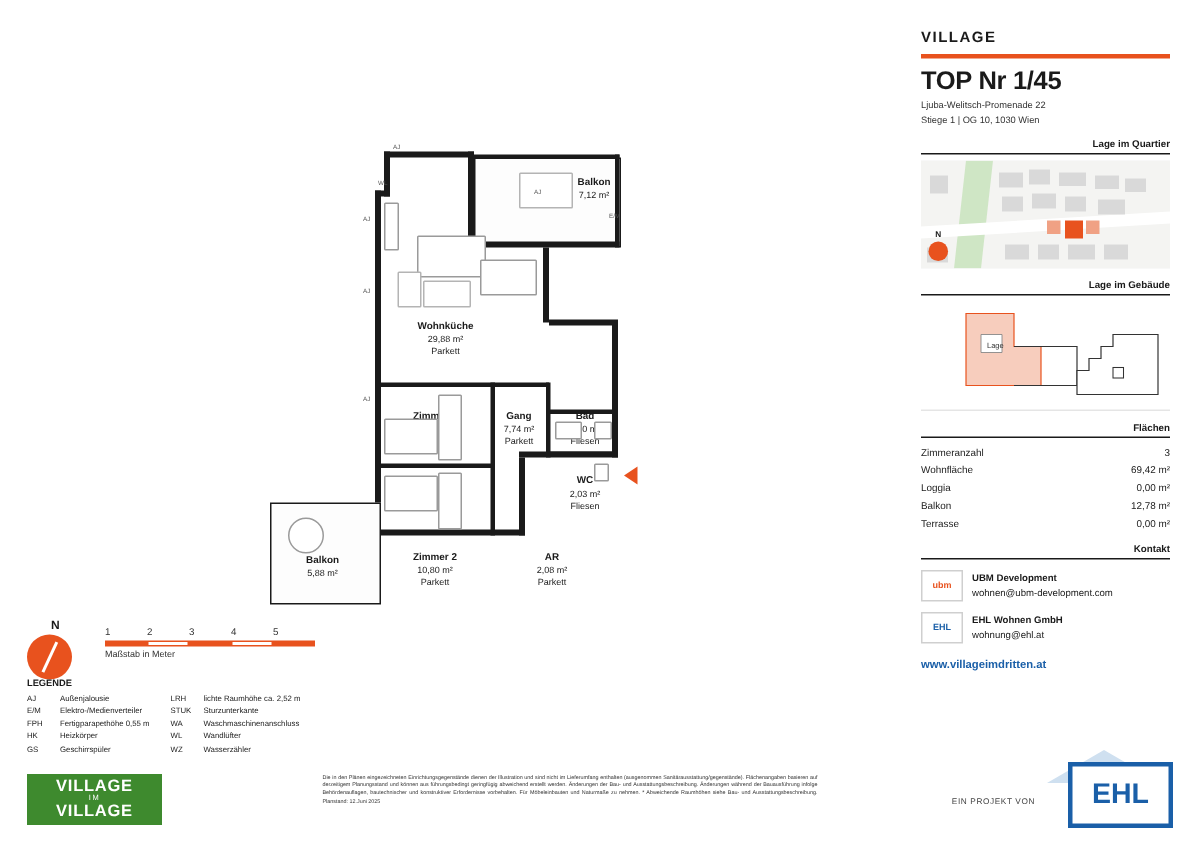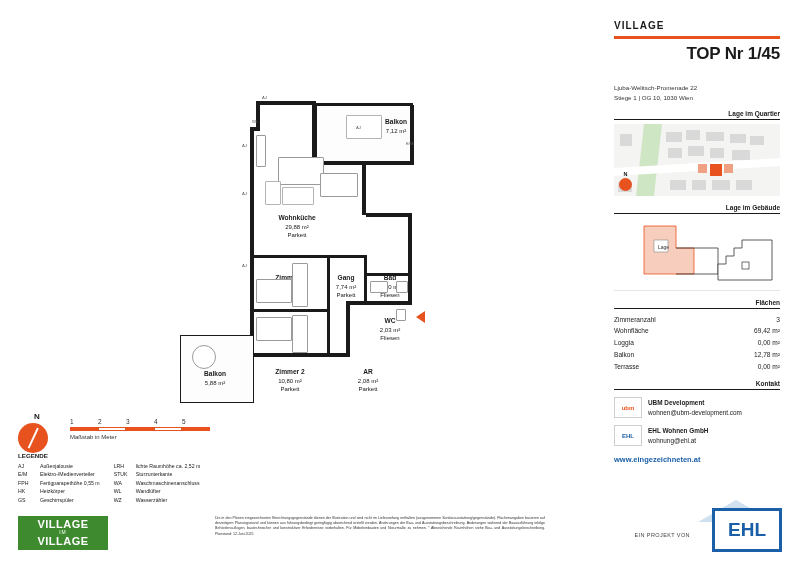--- a/index.html
+++ b/index.html
@@ -19,21 +19,21 @@
   }
   .brand-village{
     font-size:10px;font-weight:bold;letter-spacing:1px;color:#1a1a1a;
     margin-bottom:2px;
   }
   .brand-title{
     font-size:26px;font-weight:bold;letter-spacing:-0.5px;line-height:1;
     color:#1a1a1a;
   }
   .brand-rule{height:3px;background:#e8521e;margin:5px 0 5px 0;width:166px;}
-  .top-nr{font-size:17px;font-weight:bold;letter-spacing:-0.2px;margin-bottom:19px;text-align:right;}
+  .top-nr{font-size:17px;font-weight:bold;letter-spacing:-0.2px;margin-bottom:2px;}
   .addr{font-size:6.2px;line-height:1.55;color:#333;}
   .sec-label{
     font-size:6.5px;font-weight:bold;text-align:right;color:#1a1a1a;
     border-bottom:1px solid #1a1a1a;padding-bottom:2px;margin-top:8px;
   }
   .map-box{
     width:166px;height:72px;background:#f3f3f1;position:relative;margin-top:4px;
     overflow:hidden;
   }
   .bldg-box{
@@ -220,21 +220,21 @@
     </div>
 
     <div class="kontakt-row">
       <div class="klogo" style="color:#1a5fa8;">EHL</div>
       <div class="ktxt">
         <b>EHL Wohnen GmbH</b><br>
         <span>wohnung@ehl.at</span>
       </div>
     </div>
 
-    <div class="weblink">www.eingezeichneten.at</div>
+    <div class="weblink">www.villageimdritten.at</div>
   </div>
 
   <div class="projekt-von">EIN PROJEKT VON</div>
   <div class="ehl-wrap">
     <div class="ehl-roof"></div>
     <div class="ehl-box">
       <span>EHL</span>
     </div>
   </div>
 

